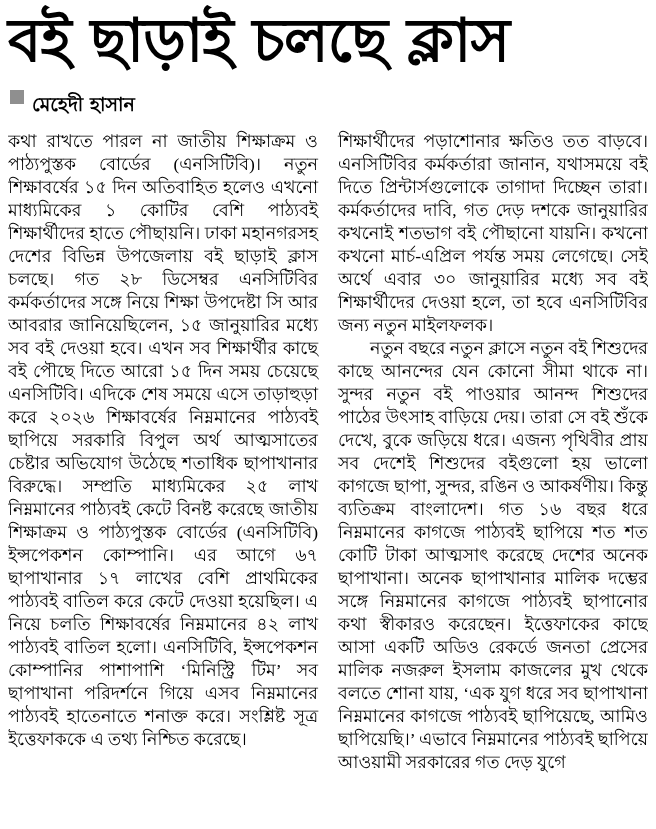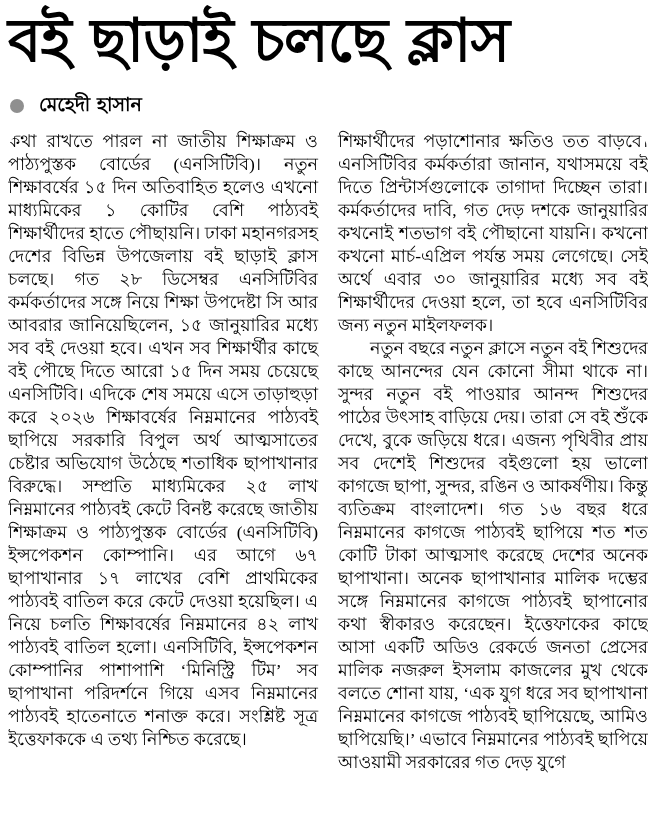--- a/index.html
+++ b/index.html
@@ -2,21 +2,21 @@
 <html lang="bn" style="--subhead-bg: #dfe5f1; --rule-blue: #1a4f8e; --byline-square: #8f8f8f; --ink: #000000; --paper: #ffffff;"><head>
 <meta charset="utf-8">
 <style>
   :root{
     --subhead-bg:#dfe5f1;
     --rule-blue:#1a4f8e;
     --byline-square:#8f8f8f;
     --ink:#000000;
     --paper:#ffffff;
   }
-  *{box-sizing:border-box;margin:0;padding:0;border-radius:22px;}
+  *{box-sizing:border-box;margin:0;padding:0;}
   html,body{width:656px;height:829px;overflow:hidden;}
   body{
     background:var(--paper);
     color:var(--ink);
     font-family:"Liberation Serif","DejaVu Sans",serif;
   }
   .page{
     width:656px;height:829px;
     padding:4px 8px 6px 8px;
     display:flex;flex-direction:column;
@@ -36,21 +36,21 @@
     border-bottom:4px solid var(--rule-blue);
     padding:4px 10px 8px 10px;
     font-family:"DejaVu Sans","Liberation Sans",sans-serif;
     font-weight:600;
     font-size:27px;
     line-height:1.2;
     color:var(--ink);
   }
   .byline{
     margin:14px 2px 8px 2px;
-    display:flex;align-items:center;gap:15px;
+    display:flex;gap:8px;
     font-family:"DejaVu Sans","Liberation Sans",sans-serif;
     font-weight:700;font-size:19px;
   }
   .byline-square{
     width:14px;height:14px;flex:0 0 14px;
     background:var(--byline-square);
     display:inline-block;
   }
   .columns{
     flex:1;

